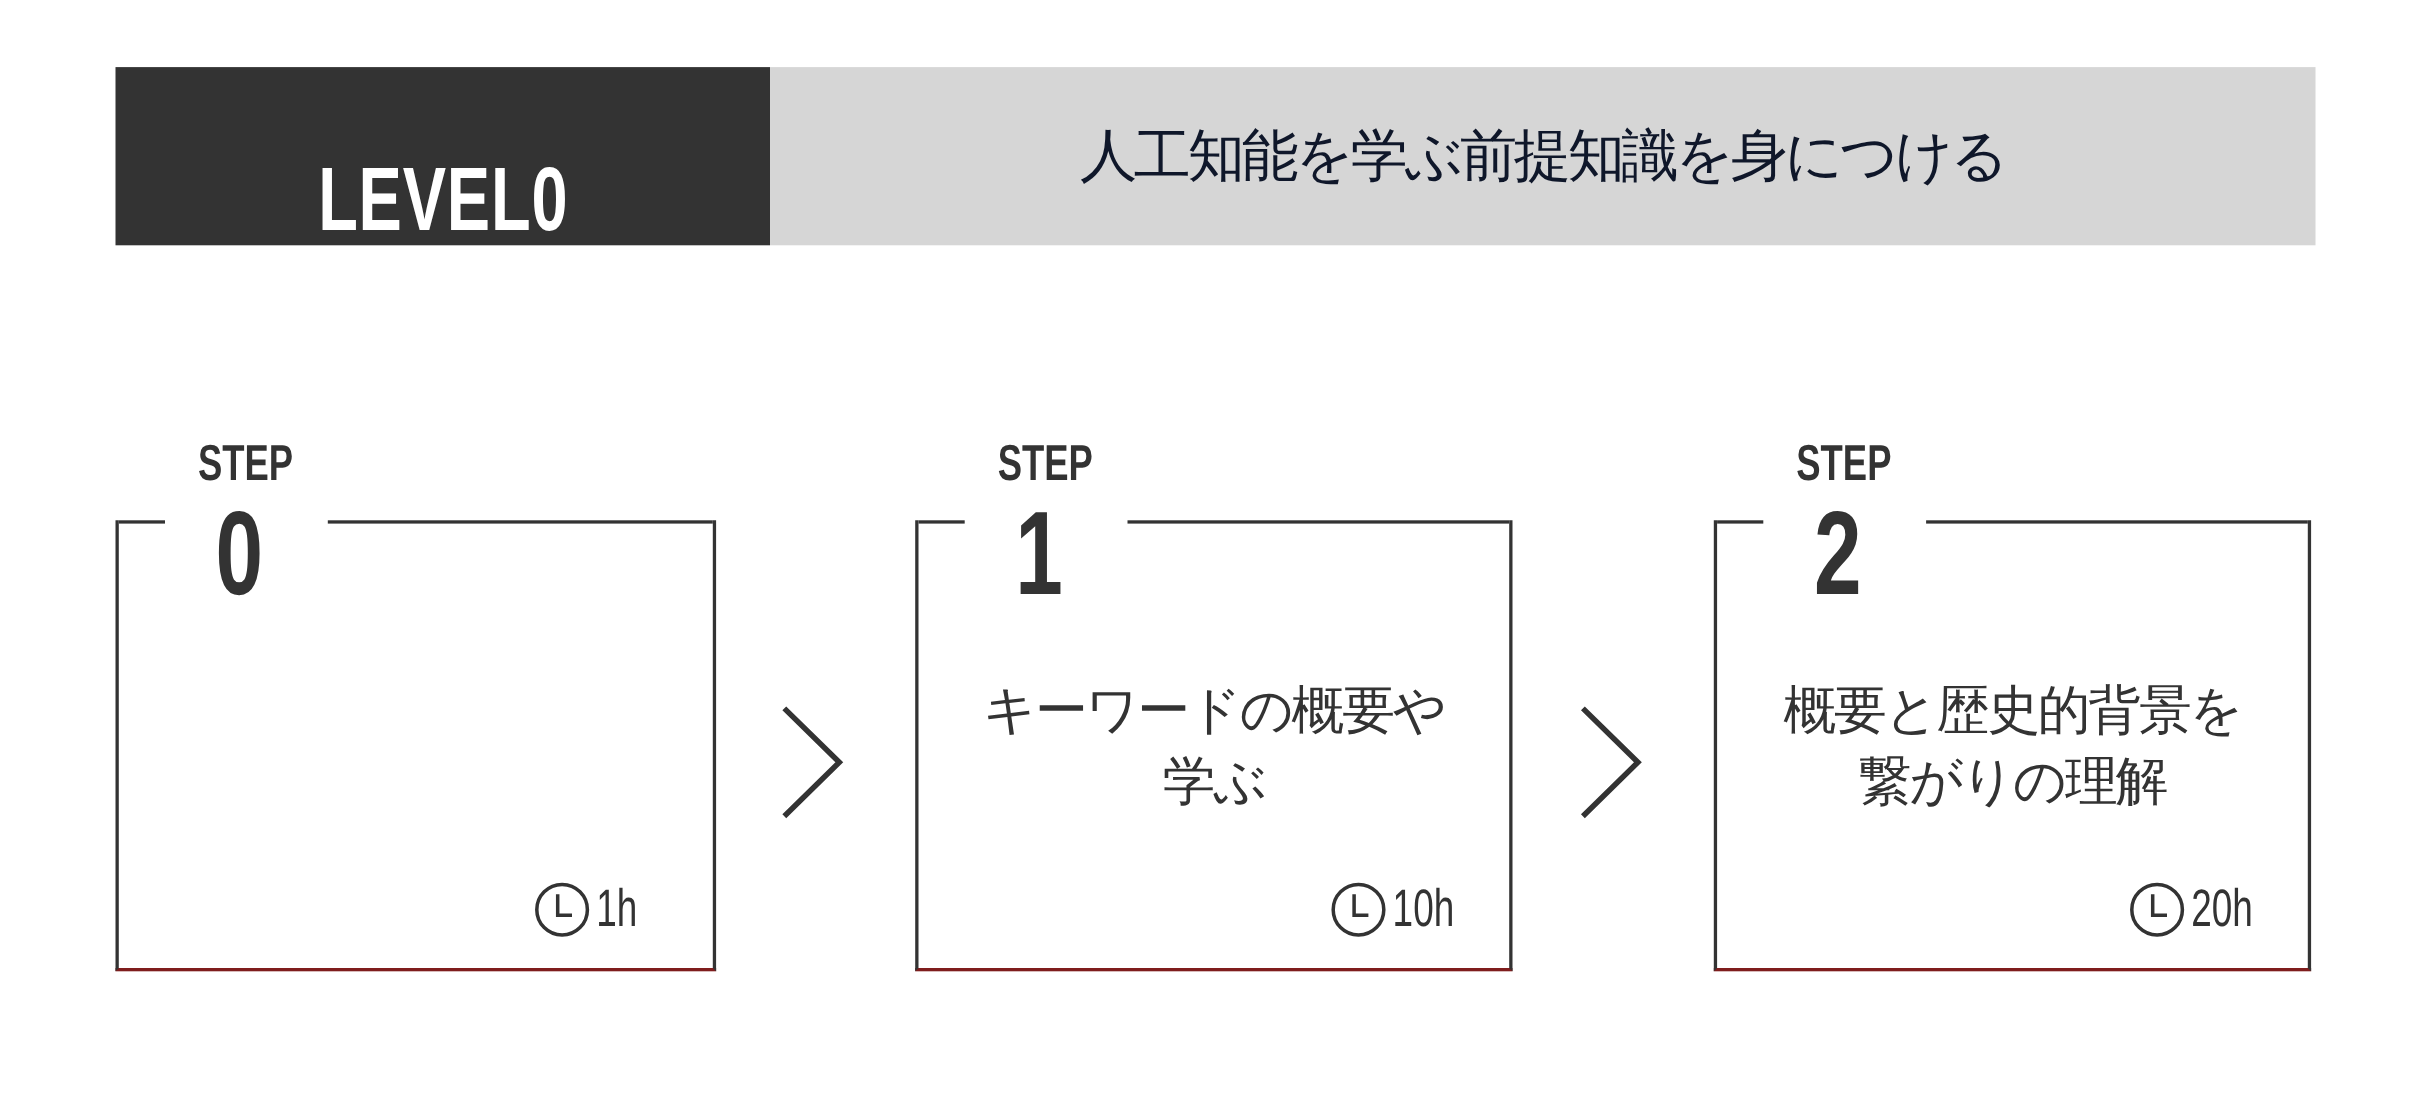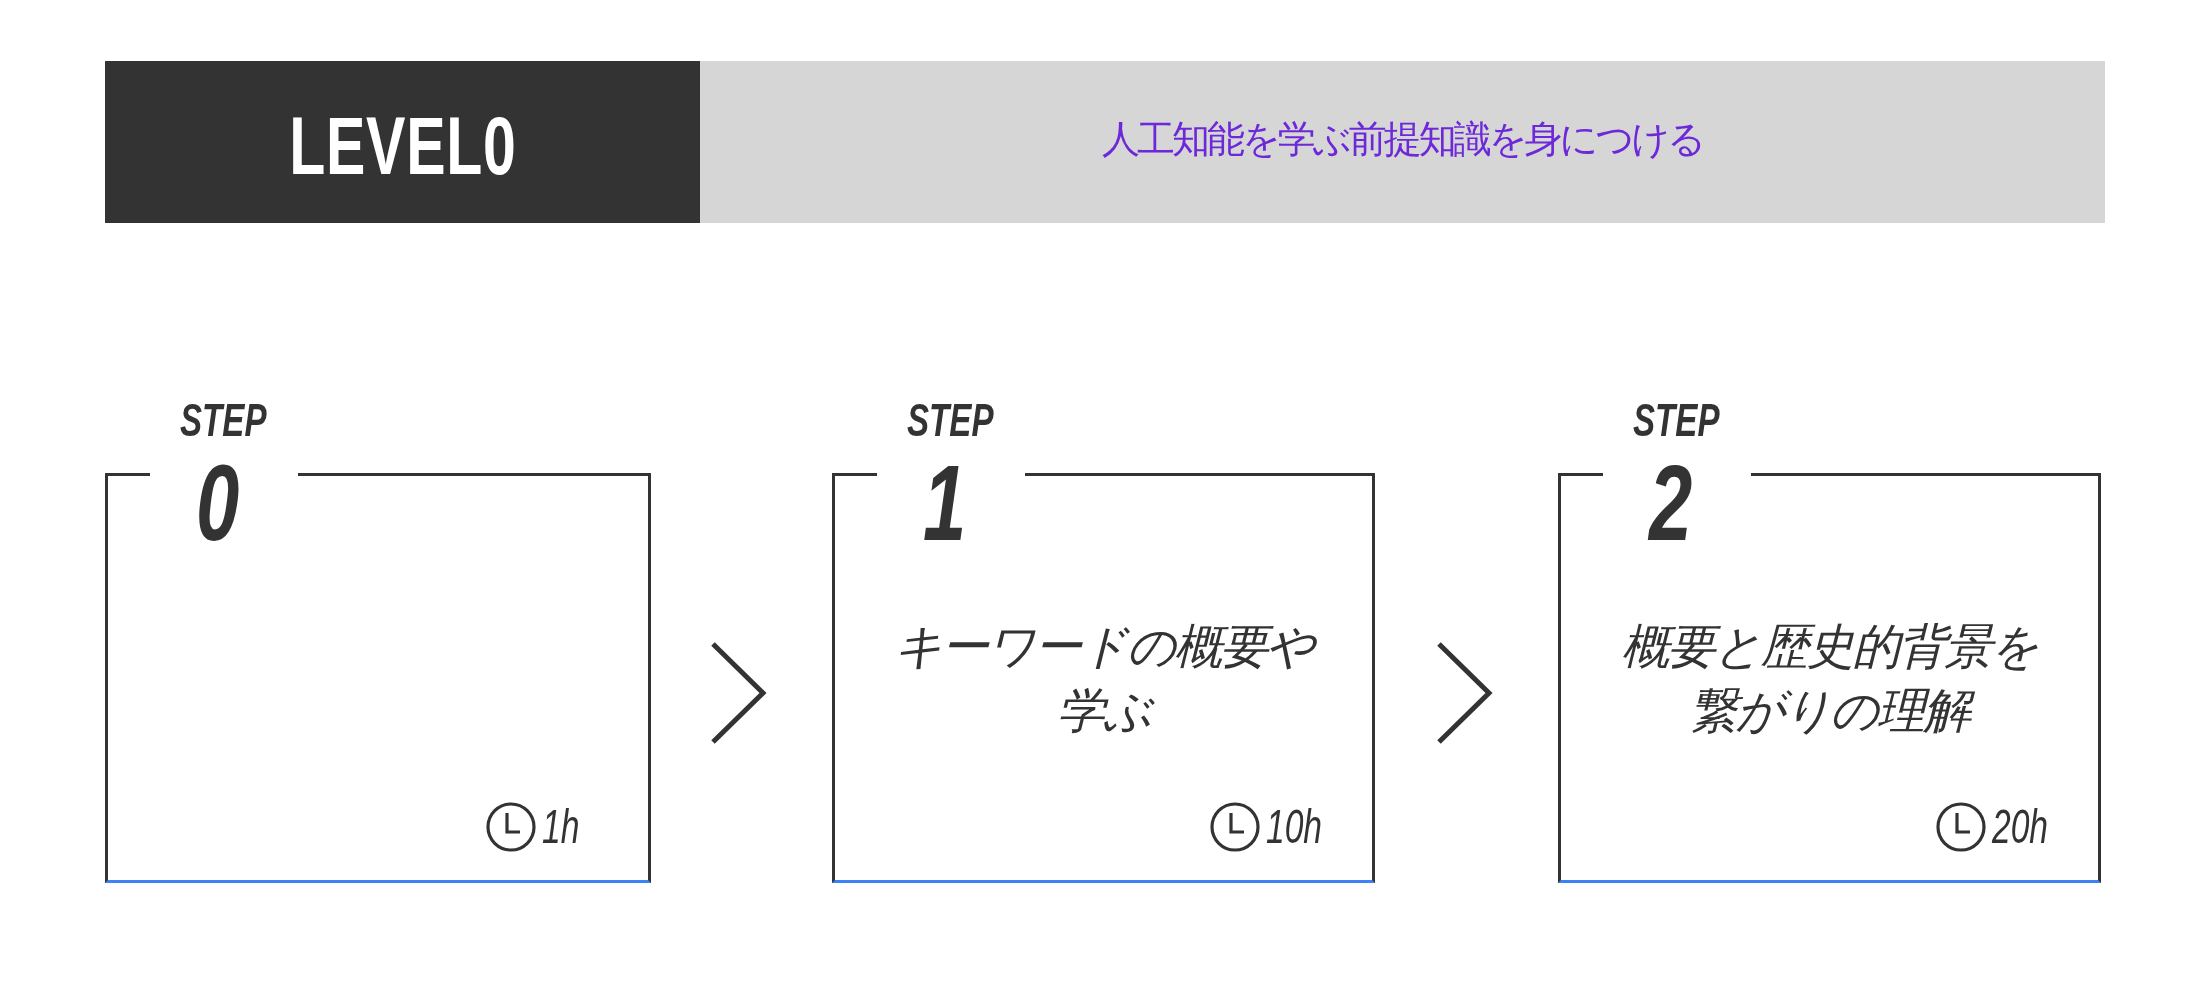--- a/index.html
+++ b/index.html
@@ -1,28 +1,28 @@
 <!DOCTYPE html>
 <html><head>
 <meta charset="utf-8">
 <style>
   html, body { margin: 0; padding: 0; background: #ffffff; }
   body { width: 2208px; height: 1006px; position: relative; overflow: hidden;
          font-family: "DejaVu Sans", sans-serif; color: #333333; }
 
   .header { position: absolute; left: 105px; top: 61px; width: 2000px; height: 162px; display: flex; }
-  .header-level { width: 595px; height: 100%; background: #333333; display: flex; align-items: center; justify-content: center; }
+  .header-level { width: 595px; height: 100%; background: #333333; display: flex; align-items: flex-end; justify-content: center; }
   .header-level span { color: #ffffff; font-family: "Liberation Sans", sans-serif; font-weight: bold;
                        font-size: 82px; letter-spacing: 1px; transform: scaleX(0.72); display: inline-block; line-height: 1; margin-top: 8px; }
   .header-title { flex: 1; height: 100%; background: #d6d6d6; display: flex; align-items: center; justify-content: center; }
-  .header-title span { color: #6d28d9; font-family: Liberation Mono, monospace; font-size: 38px; font-weight: 300;
+  .header-title span { color: #0f172a; font-family: Liberation Sans, sans-serif; font-size: 52px; font-weight: 300;
                        letter-spacing: -3px; display: inline-block; line-height: 1; }
 
   .step-box { position: absolute; top: 473px; height: 410px; box-sizing: border-box;
-              border-left: 3px solid #333333; border-right: 3px solid #333333; border-bottom: 3px solid #3b82f6; font-style: italic; }
+              border-left: 3px solid #333333; border-right: 3px solid #333333; border-bottom: 3px solid #7f1d1d; }
   .step-box .top-left { position: absolute; top: 0; left: 0; width: 42px; height: 3px; background: #333333; }
   .step-box .top-right { position: absolute; top: 0; left: 190px; right: 0; height: 3px; background: #333333; }
 
   .step-label { position: absolute; top: -76px; left: 72px; font-family: "Liberation Sans", sans-serif; font-weight: bold;
                 font-size: 46px; color: #333333; transform: scaleX(0.72); transform-origin: left top; line-height: 1; }
   .step-number { position: absolute; top: -24px; left: 88px; font-family: "Liberation Sans", sans-serif; font-weight: bold;
                  font-size: 108px; color: #333333; transform: scaleX(0.72); transform-origin: left top; line-height: 1; }
 
   .step-desc { position: absolute; left: 0; right: 0; top: 120px; height: 170px; display: flex; align-items: center; justify-content: center;
                text-align: center; font-size: 48px; line-height: 64px; color: #333333; letter-spacing: -2px; padding: 0 20px; box-sizing: border-box; }

